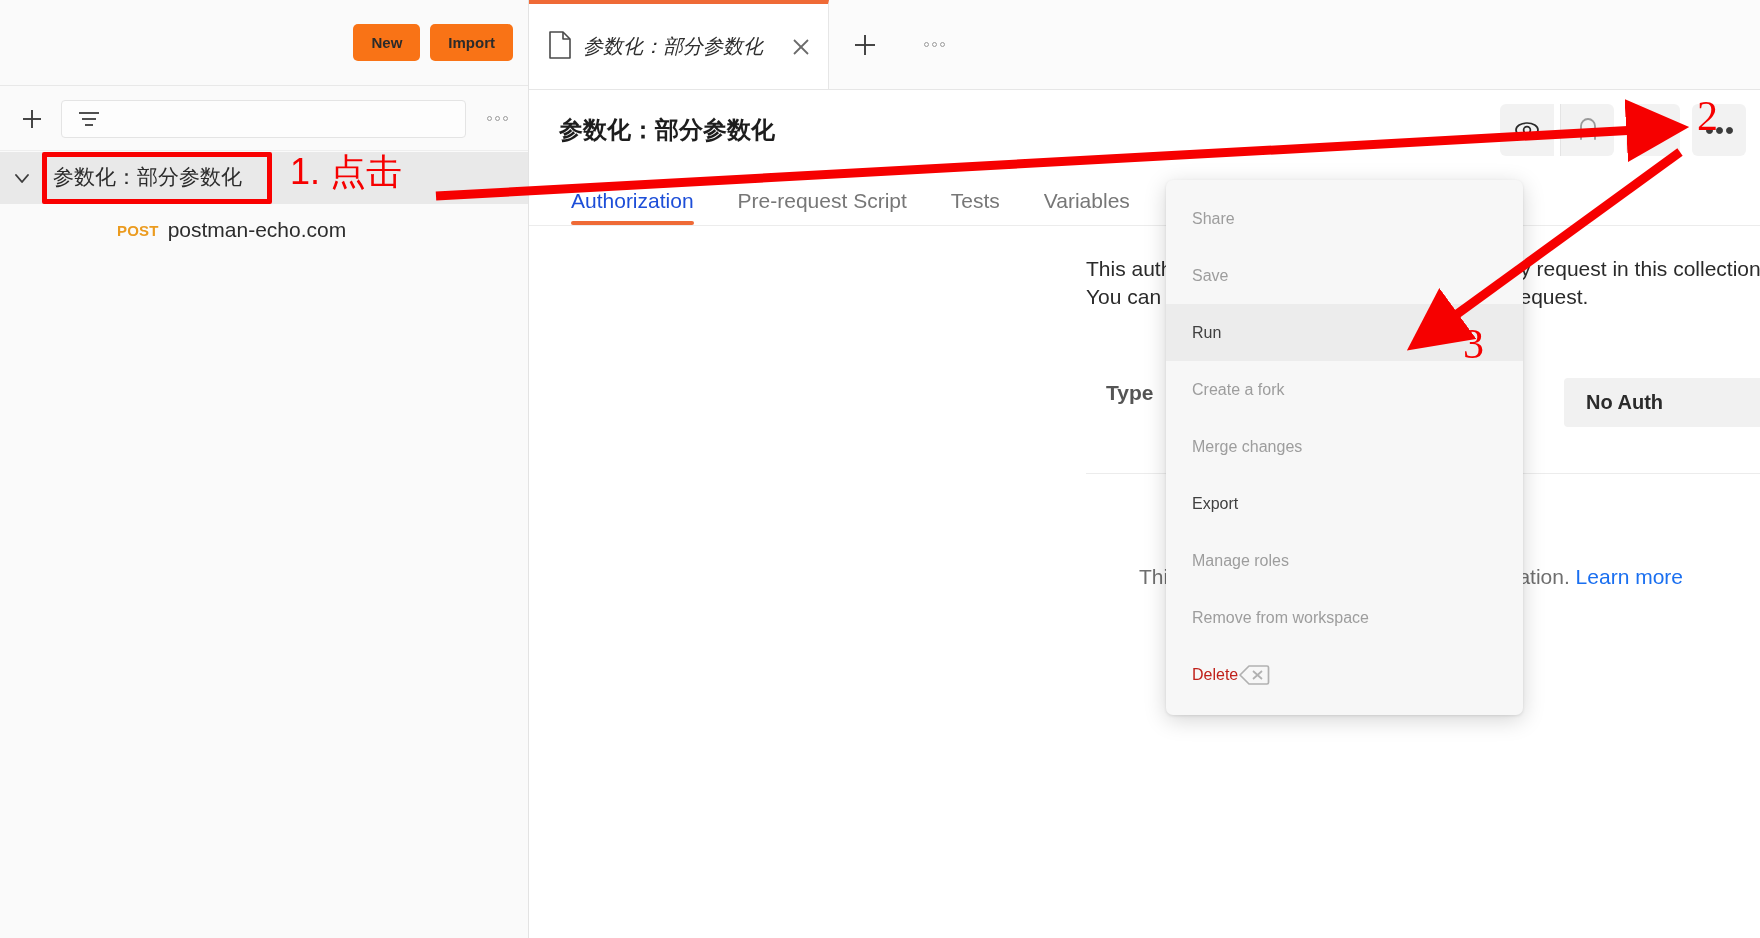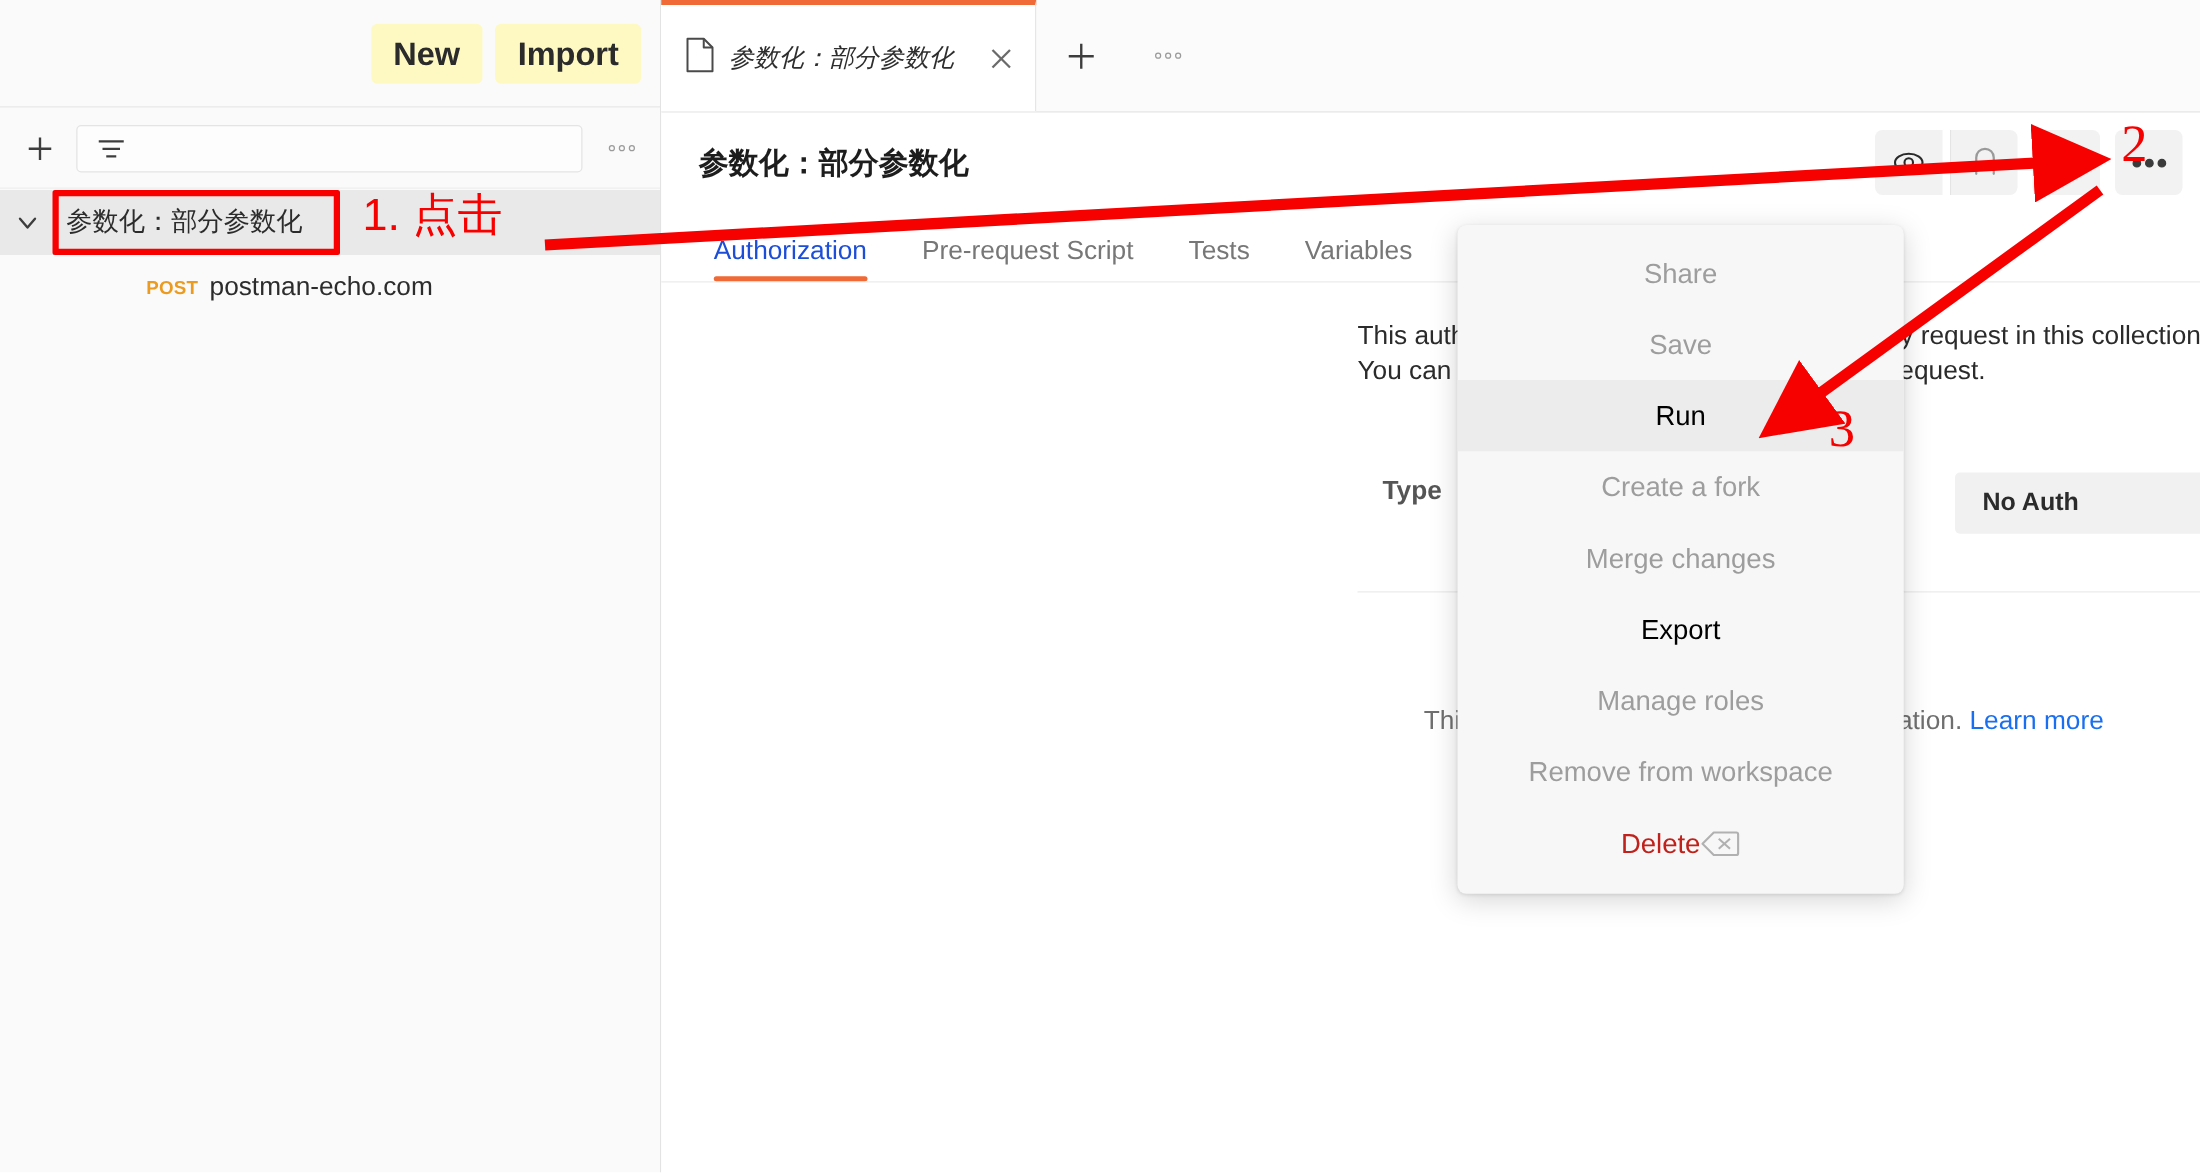--- a/index.html
+++ b/index.html
@@ -19,23 +19,23 @@
     border-right: 1px solid #e3e3e3;
   }
   #left-topbar {
     position: absolute; left: 0; top: 0; right: 0; height: 86px;
     background: #fafafa;
     border-bottom: 1px solid #e8e8e8;
     display: flex; align-items: center; justify-content: flex-end;
     padding-right: 15px; gap: 10px;
   }
   .topbtn {
-    background: #fef9c3; border: none; border-radius: 5px;
+    background: #f97316; border: none; border-radius: 5px;
     font-family: "Liberation Sans", sans-serif;
-    font-size: 26px; font-weight: 700; color: #2b2b2b;
+    font-size: 15px; font-weight: 700; color: #2b2b2b;
     padding: 11px 18px; cursor: pointer; line-height: 1;
   }
 
   #left-toolbar {
     position: absolute; left: 0; top: 87px; right: 0; height: 64px;
     display: flex; align-items: center; background: #fafafa;
     border-bottom: 1px solid #eeeeee;
   }
   #plus-btn {
     width: 46px; height: 46px; margin-left: 9px;
@@ -181,24 +181,24 @@
   #dropdown {
     position: absolute; left: 1166px; top: 180px;
     width: 357px; background: #f7f7f7;
     border-radius: 7px;
     box-shadow: 0 5px 22px rgba(0,0,0,0.17), 0 1px 3px rgba(0,0,0,0.10);
     padding: 10px 0 12px 0;
     z-index: 20;
   }
   .menu-item {
     height: 57px; display: flex; align-items: center;
-    padding: 0 26px; font-size: 22px; color: #9d9d9d; cursor: default;
-    justify-content: center;
-  }
-  .menu-item.enabled { color: #000000; cursor: pointer; }
+    padding: 0 26px; font-size: 16px; color: #9d9d9d; cursor: default;
+    justify-content: flex-start;
+  }
+  .menu-item.enabled { color: #404040; cursor: pointer; }
   .menu-item.highlight { background: #ececec; }
   .menu-item.danger { color: #c0211b; cursor: pointer; }
   .menu-shortcut { opacity: .75; display: flex; align-items: center; }
 
   
   #overlay { position: absolute; left: 0; top: 0; width: 1760px; height: 938px; pointer-events: none; z-index: 40; }
   #annot-2 {
     position: absolute; left: 1697px; top: 92px;
     font-size: 42px; color: #f60000; z-index: 41;
     font-family: "Liberation Serif", "DejaVu Serif", serif;

